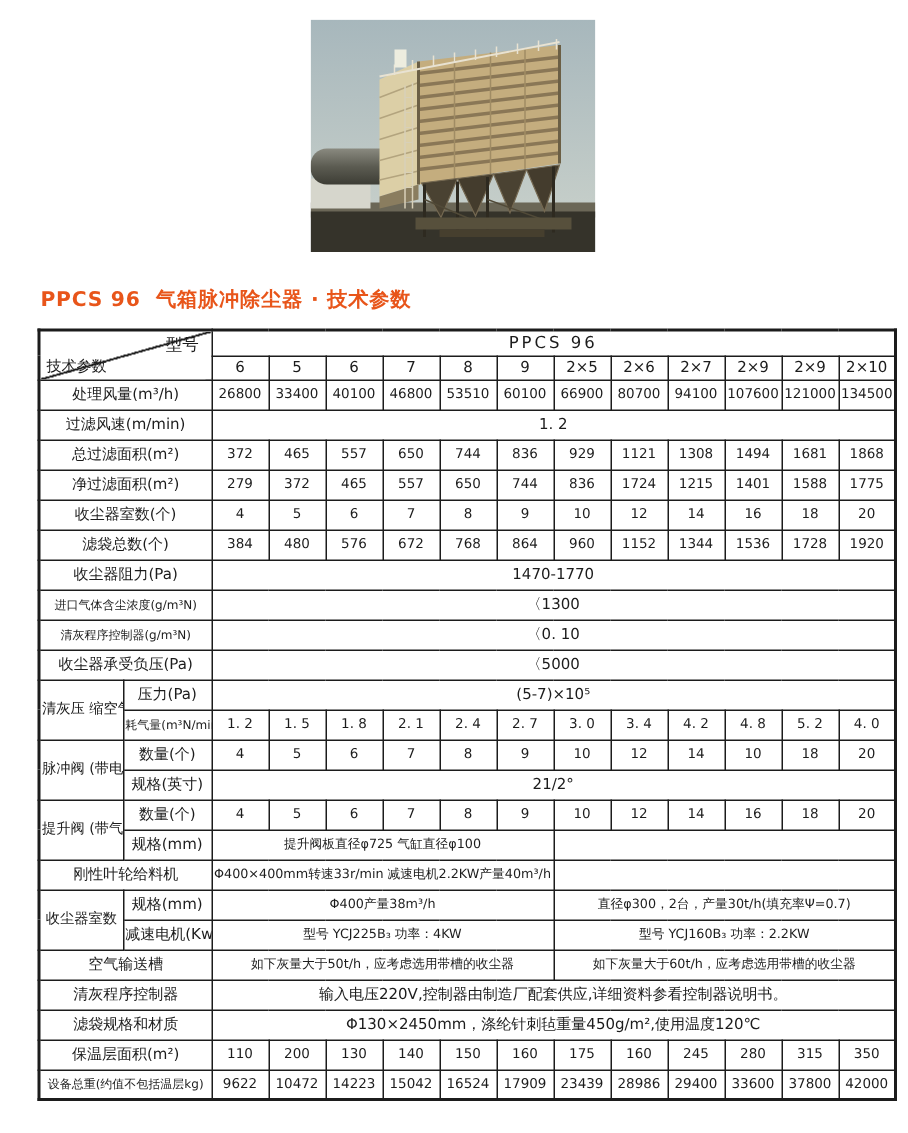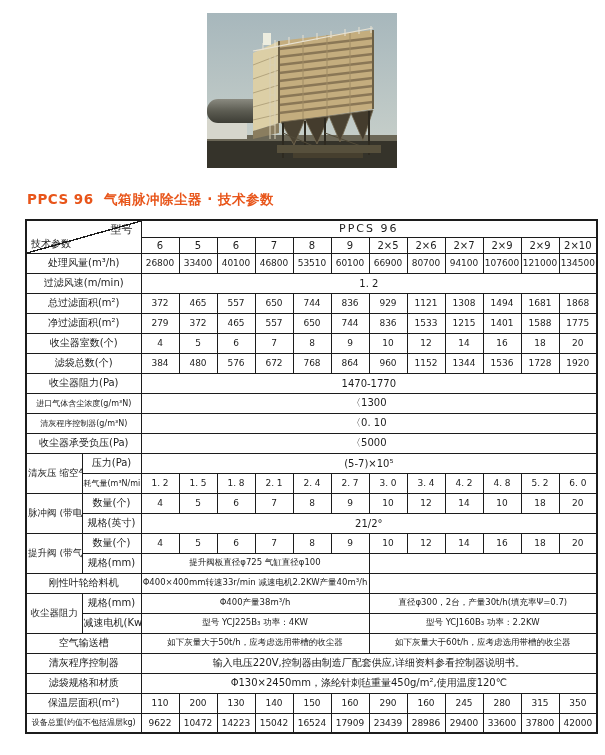--- a/index.html
+++ b/index.html
@@ -229,21 +229,21 @@
       </tr>
       <tr class="dr">
         <td class="row-label" colspan="2">净过滤面积(m²)</td>
         <td class="val">279</td>
         <td class="val">372</td>
         <td class="val">465</td>
         <td class="val">557</td>
         <td class="val">650</td>
         <td class="val">744</td>
         <td class="val">836</td>
-        <td class="val">1533</td>
+        <td class="val">1724</td>
         <td class="val">1215</td>
         <td class="val">1401</td>
         <td class="val">1588</td>
         <td class="val">1775</td>
       </tr>
       <tr class="dr">
         <td class="row-label" colspan="2">收尘器室数(个)</td>
         <td class="val">4</td>
         <td class="val">5</td>
         <td class="val">6</td>
@@ -300,21 +300,21 @@
         <td class="val">1. 5</td>
         <td class="val">1. 8</td>
         <td class="val">2. 1</td>
         <td class="val">2. 4</td>
         <td class="val">2. 7</td>
         <td class="val">3. 0</td>
         <td class="val">3. 4</td>
         <td class="val">4. 2</td>
         <td class="val">4. 8</td>
         <td class="val">5. 2</td>
-        <td class="val">6. 0</td>
+        <td class="val">4. 0</td>
       </tr>
       <tr class="dr">
         <td class="group-label" colspan="1" rowspan="2">脉冲阀
 (带电磁阀)</td>
         <td class="sub-label">数量(个)</td>
         <td class="val">4</td>
         <td class="val">5</td>
         <td class="val">6</td>
         <td class="val">7</td>
         <td class="val">8</td>
@@ -351,21 +351,21 @@
         <td class="sub-label">规格(mm)</td>
         <td class="splitval" colspan="6">提升阀板直径φ725 气缸直径φ100</td>
         <td class="splitval" colspan="6"></td>
       </tr>
       <tr class="dr">
         <td class="row-label" colspan="2">刚性叶轮给料机</td>
         <td class="splitval" colspan="6">Φ400×400mm转速33r/min 减速电机2.2KW产量40m³/h</td>
         <td class="splitval" colspan="6"></td>
       </tr>
       <tr class="dr">
-        <td class="group-label" colspan="1" rowspan="2">收尘器阻力</td>
+        <td class="group-label" colspan="1" rowspan="2">收尘器室数</td>
         <td class="sub-label">规格(mm)</td>
         <td class="splitval" colspan="6">Φ400产量38m³/h</td>
         <td class="splitval" colspan="6">直径φ300，2台，产量30t/h(填充率Ψ=0.7)</td>
       </tr>
       <tr class="dr">
         <td class="sub-label">减速电机(Kw)</td>
         <td class="splitval" colspan="6">型号 YCJ225B₃ 功率：4KW</td>
         <td class="splitval" colspan="6">型号 YCJ160B₃ 功率：2.2KW</td>
       </tr>
       <tr class="dr">
@@ -382,21 +382,21 @@
         <td class="spanval" colspan="12">Φ130×2450mm，涤纶针刺毡重量450g/m²,使用温度120℃</td>
       </tr>
       <tr class="dr">
         <td class="row-label" colspan="2">保温层面积(m²)</td>
         <td class="val">110</td>
         <td class="val">200</td>
         <td class="val">130</td>
         <td class="val">140</td>
         <td class="val">150</td>
         <td class="val">160</td>
-        <td class="val">290</td>
+        <td class="val">175</td>
         <td class="val">160</td>
         <td class="val">245</td>
         <td class="val">280</td>
         <td class="val">315</td>
         <td class="val">350</td>
       </tr>
       <tr class="dr">
         <td class="row-label xs" colspan="2">设备总重(约值不包括温层kg)</td>
         <td class="val">9622</td>
         <td class="val">10472</td>

